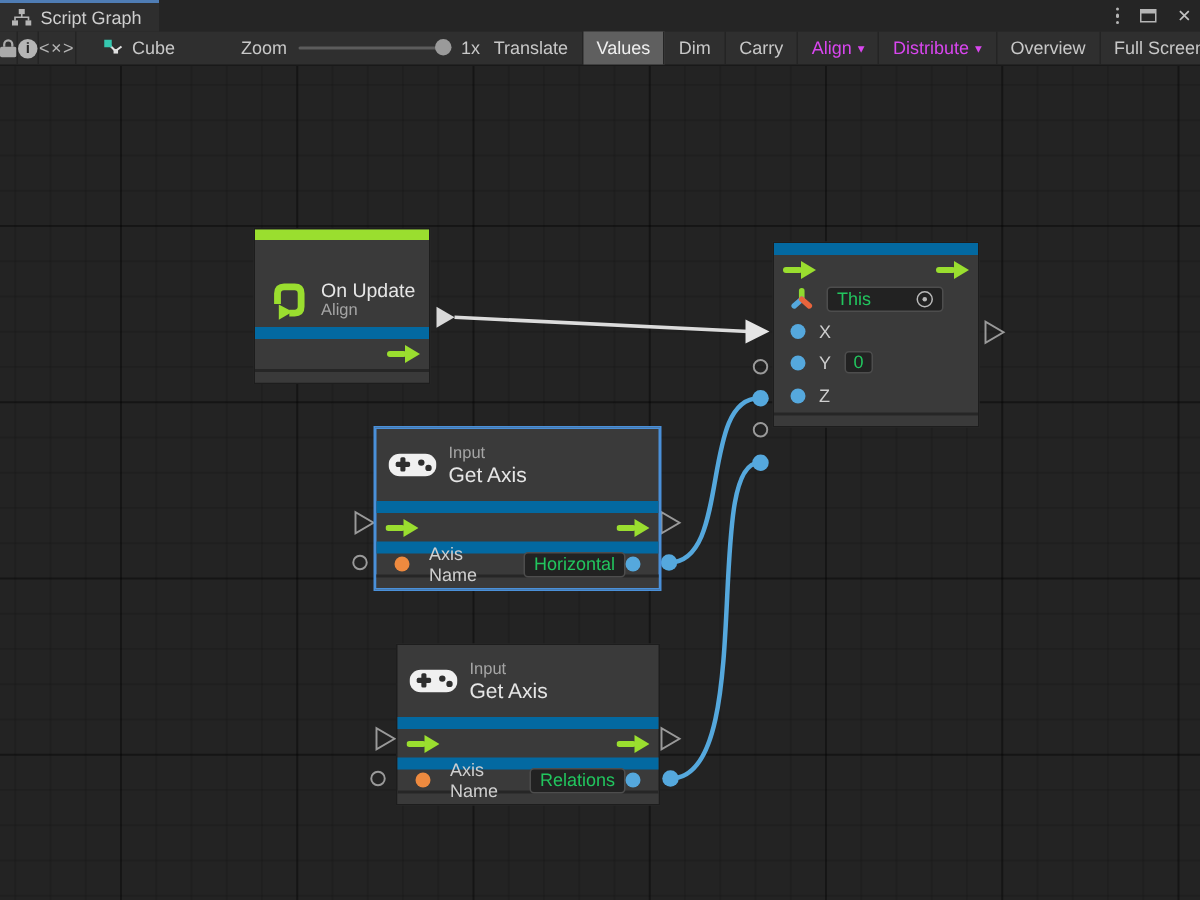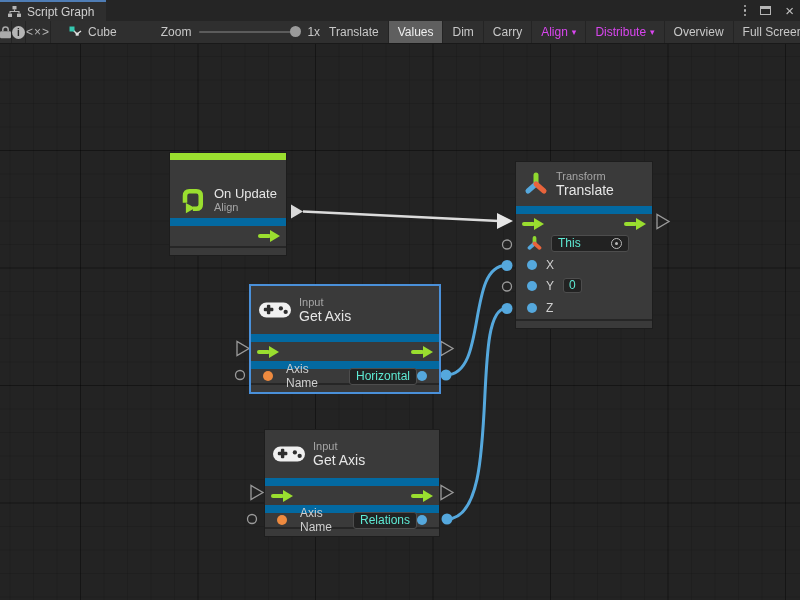--- a/index.html
+++ b/index.html
@@ -54,21 +54,21 @@
   .nhead { display:flex; align-items:center; padding:0 8px; gap:8px; }
   .ntitle { font-size:13px; color:#e6e6e6; line-height:15px; }
   .ncat { font-size:11px; color:#a5a5a5; line-height:13px; }
   .nrow { display:flex; align-items:center; }
   .sep { border-top:8px solid #0369a1; }
   .nfooter { height:9px; border-top:2px solid #262626; background:#3a3a3a; }
   .dot { width:10px; height:10px; border-radius:50%; flex:none; }
   .dot.blue { background:#55a8dd; }
   .dot.orange { background:#ee8a3f; }
   .plabel { font-size:12px; color:#cfcfcf; }
-  .field { background:#222222; border:1px solid #4d4d4d; border-radius:3px; color:#5eead4;
+  .field { background:#222222; border:1px solid #4d4d4d; border-radius:3px; color:#22c55e;
            font-size:12px; padding:1px 6px; line-height:13px; }
   .target-icon { width:11px; height:11px; border:1.2px solid #b9b9b9; border-radius:50%;
                  display:flex; align-items:center; justify-content:center; flex:none; }
   .target-icon i { width:3.5px; height:3.5px; background:#b9b9b9; border-radius:50%; }
 
   
   #node-onupdate { left:169px; top:108px; width:118px; }
   #node-onupdate .nhead { height:37px;margin-top:21px; }
   #node-onupdate .flow { height:28px; justify-content:flex-end; padding-right:6px; }
 
@@ -206,31 +206,20 @@
       <div class="nrow flow sep">
         <svg width="22" height="12" viewBox="0 0 22 12">
           <rect x="0" y="4" width="13" height="4" rx="2" fill="#9ade2f"></rect>
             <polygon points="12,0 22,6 12,12" fill="#9ade2f"></polygon>
         </svg>
       </div>
       <div class="nfooter"></div>
     </div>
 
     <div class="node" id="node-translate">
-      <div class="nhead">
-        <svg width="24" height="24" viewBox="0 0 24 24">
-          <line x1="12" y1="12" x2="12" y2="3" stroke="#8fd92f" stroke-width="5" stroke-linecap="round"></line>
-          <line x1="12" y1="12" x2="4" y2="19" stroke="#55a8dd" stroke-width="5" stroke-linecap="round"></line>
-          <line x1="12" y1="12" x2="20" y2="19" stroke="#e8643c" stroke-width="5" stroke-linecap="round"></line>
-        </svg>
-        <div>
-          <div class="ncat">Transform</div>
-          <div class="ntitle" style="font-size:14px">Translate</div>
-        </div>
-      </div>
       <div class="nrow flow sep">
         <svg width="22" height="12" viewBox="0 0 22 12">
           <rect x="0" y="4" width="13" height="4" rx="2" fill="#9ade2f"></rect>
             <polygon points="12,0 22,6 12,12" fill="#9ade2f"></polygon>
         </svg>
         <svg width="22" height="12" viewBox="0 0 22 12">
           <rect x="0" y="4" width="13" height="4" rx="2" fill="#9ade2f"></rect>
             <polygon points="12,0 22,6 12,12" fill="#9ade2f"></polygon>
         </svg>
       </div>

